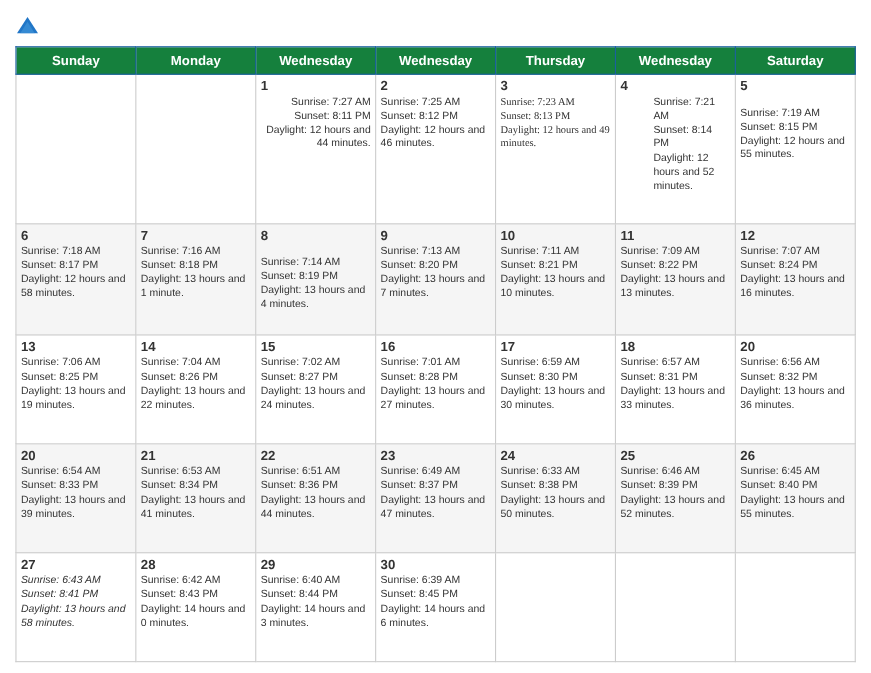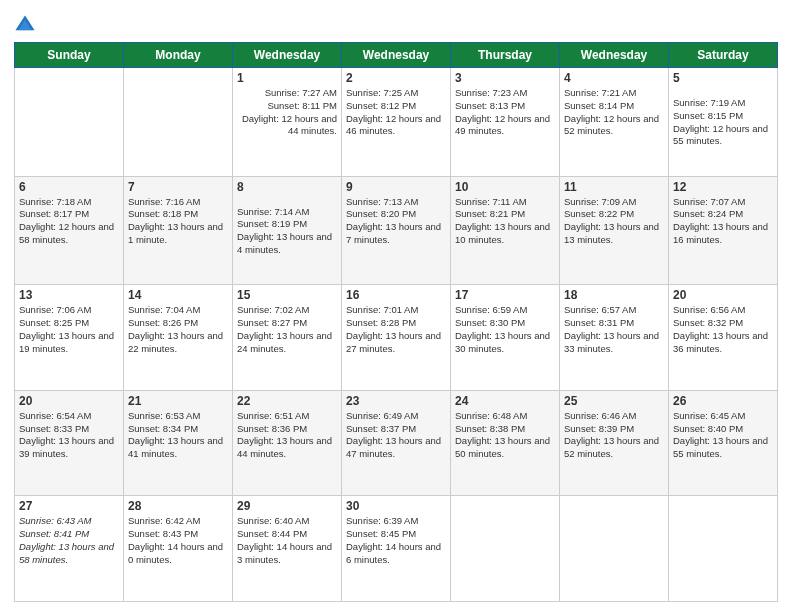--- a/index.html
+++ b/index.html
@@ -155,27 +155,27 @@
 Daylight: 12 hours and 44 minutes.</div>
           </td>
           <td>
             <span class="day-num">2</span>
             <div class="cell-info" style="white-space: pre-line;">Sunrise: 7:25 AM
 Sunset: 8:12 PM
 Daylight: 12 hours and 46 minutes.</div>
           </td>
           <td>
             <span class="day-num">3</span>
-            <div class="cell-info" style="white-space: pre-line;">Sunrise: 7:23 AM
+            <div class="cell-info" style="white-space: pre-line; font-family: Liberation Serif, serif;">Sunrise: 7:23 AM
 Sunset: 8:13 PM
 Daylight: 12 hours and 49 minutes.</div>
           </td>
           <td>
             <span class="day-num">4</span>
-            <div class="cell-info" style="white-space: pre-line;">Sunrise: 7:21 AM
+            <div class="cell-info" style="white-space: pre-line; margin-left: 30px;">Sunrise: 7:21 AM
 Sunset: 8:14 PM
 Daylight: 12 hours and 52 minutes.</div>
           </td>
           <td>
             <span class="day-num">5</span>
             <div class="cell-info" style="white-space: pre-line; margin-top: 12px;">Sunrise: 7:19 AM
 Sunset: 8:15 PM
 Daylight: 12 hours and 55 minutes.</div>
           </td>
         </tr>
@@ -287,21 +287,21 @@
 Daylight: 13 hours and 44 minutes.</div>
           </td>
           <td>
             <span class="day-num">23</span>
             <div class="cell-info" style="white-space: pre-line;">Sunrise: 6:49 AM
 Sunset: 8:37 PM
 Daylight: 13 hours and 47 minutes.</div>
           </td>
           <td>
             <span class="day-num">24</span>
-            <div class="cell-info" style="white-space: pre-line;">Sunrise: 6:48 AM
+            <div class="cell-info" style="white-space: pre-line;">Sunrise: 6:33 AM
 Sunset: 8:38 PM
 Daylight: 13 hours and 50 minutes.</div>
           </td>
           <td>
             <span class="day-num">25</span>
             <div class="cell-info" style="white-space: pre-line;">Sunrise: 6:46 AM
 Sunset: 8:39 PM
 Daylight: 13 hours and 52 minutes.</div>
           </td>
           <td>

